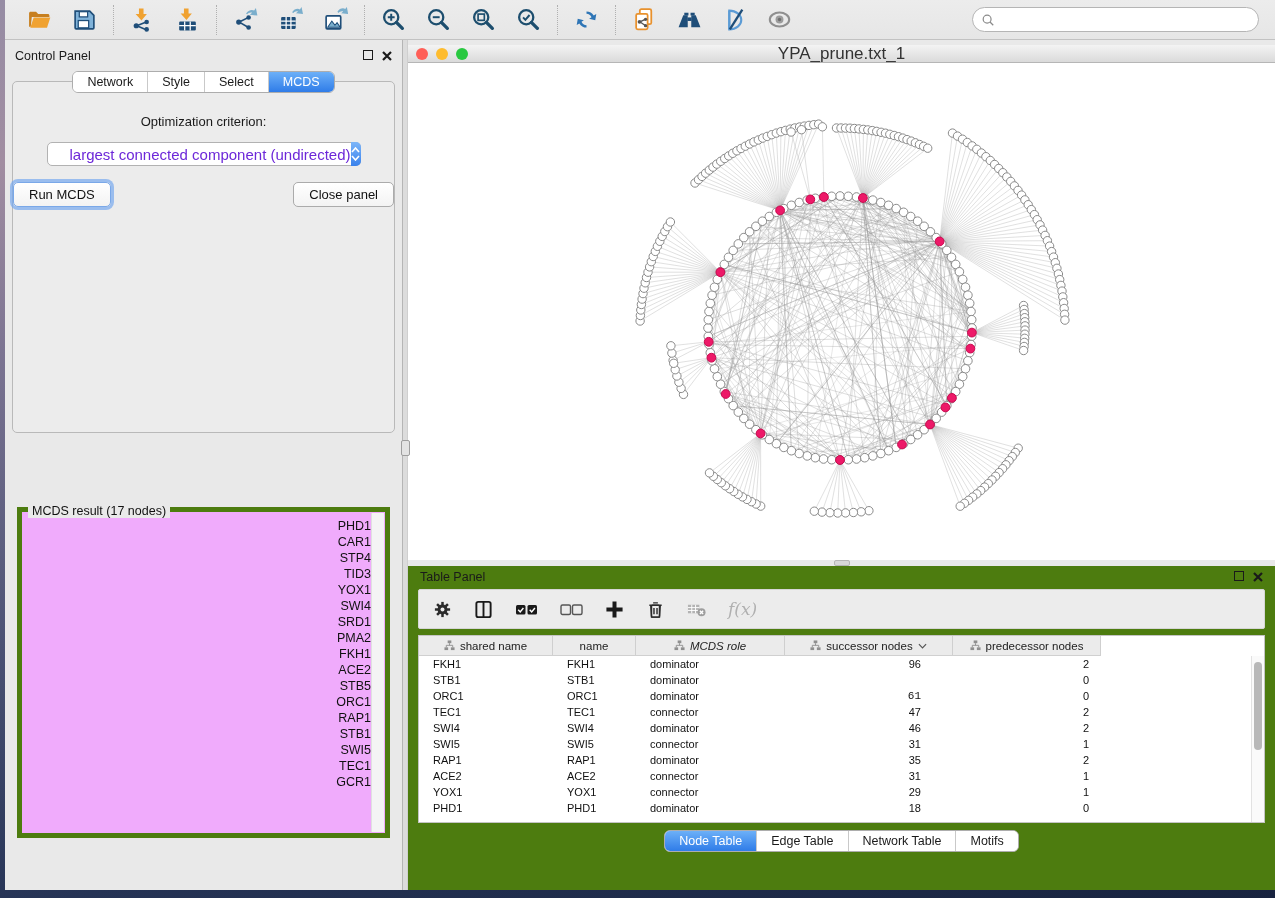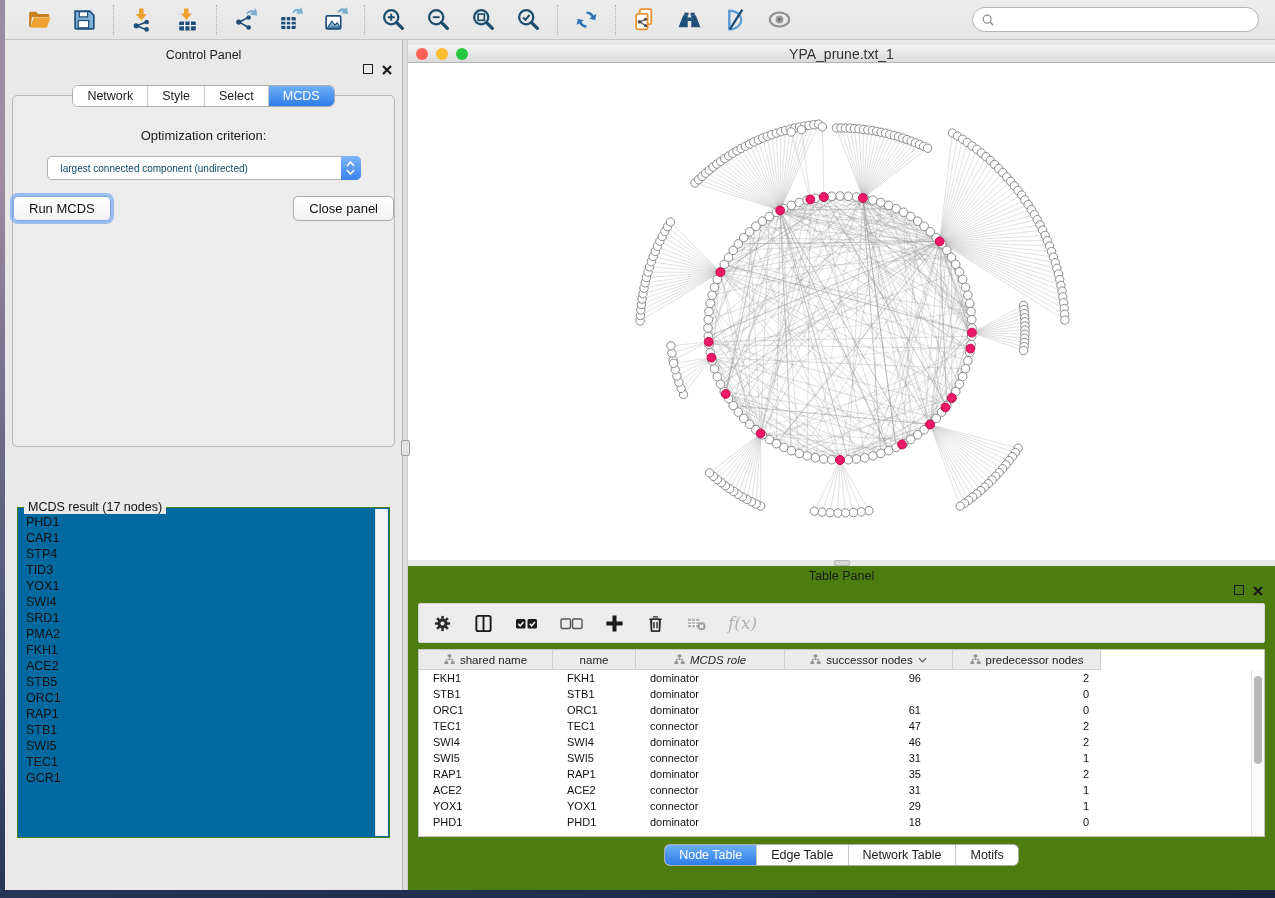--- a/index.html
+++ b/index.html
@@ -17,61 +17,61 @@
   .tbtn svg { width:25px; height:25px; }
   .searchbox { margin-left:auto; margin-right:10px; width:287px; height:25px; background:#fff; border:1px solid #b5b5b5; border-radius:13px; display:flex; align-items:center; padding:0 8px; }
   .searchbox svg { width:14px; height:14px; flex:0 0 auto; }
   .searchbox input { border:none; outline:none; background:transparent; flex:1; font-size:12px; margin-left:5px; }
 
   
   .main { flex:1; display:flex; min-height:0; }
 
   
   .cpanel { width:397px; flex:0 0 auto; background:#e9e9e9; position:relative; padding-top:6px; }
-  .panel-titlebar { display:flex; align-items:center; padding:2px 10px 4px 10px;flex-direction:column; }
+  .panel-titlebar { display:flex; align-items:center; padding:2px 10px 4px 10px; }
   .panel-title { font-size:12.5px; color:#1a1a1a; }
   .win-icons { margin-left:auto; display:flex; align-items:center; gap:9px; }
   .float-icon { width:10px; height:10px; border:1.6px solid #1a1a1a; background:transparent; display:inline-block; }
   .close-icon svg { width:10px; height:10px; display:block; }
   .iconbtn { background:none; border:none; padding:0; cursor:default; }
 
   .seg { display:flex; border:1px solid #adadad; border-radius:6px; background:#fff; overflow:hidden; width:max-content; }
   .seg .segbtn { font-size:12.5px; padding:3px 14px; background:#fff; border:none; border-left:1px solid #c9c9c9; color:#1a1a1a; }
   .seg .segbtn:first-child { border-left:none; }
   .seg .segbtn.active { background:linear-gradient(#6cb0f8,#2f7ce8); color:#fff; }
   .cpanel .seg { margin:4px auto 0 auto; position:relative; z-index:2; }
 
   .option-panel { margin:-12px 7px 0 7px; border:1px solid #b9b9b9; border-radius:5px; background:#ececec; height:352px; padding-top:32px; position:relative; z-index:1; }
   .opt-label { text-align:center; font-size:13px; color:#1a1a1a; }
   .combo { margin:13px auto 0 auto; width:314px; height:24px; background:#fff; border:1px solid #b2b2b2; border-radius:5px; display:flex; align-items:center; position:relative; }
-  .combo-value { flex:1; font-size:10px; padding-left:13px; color:#0c4a6e; white-space:nowrap; }
+  .combo-value { flex:1; font-size:15px; padding-left:22px; color:#6d28d9; white-space:nowrap; }
   .combo-step { width:20px; height:24px; margin:-1px -1px -1px 0; border-radius:0 5px 5px 0; background:linear-gradient(#7db6f9,#3a82ec); display:flex; flex-direction:column; align-items:center; justify-content:center; gap:2px; }
   .combo-step svg { width:9px; height:6px; display:block; }
   .btnrow { display:flex; justify-content:space-between; gap:24px; margin-top:16px; }
   .pushbtn { font-size:13px; padding:4px 15px; background:linear-gradient(#ffffff,#f3f3f3); border:1px solid #ababab; border-radius:5px; color:#111; }
   .pushbtn.focused { box-shadow:0 0 0 3px rgba(110,165,240,.65); border-color:#7aa8e8; }
 
-  .fieldset { position:absolute; left:12px; right:12px; top:467px; bottom:52px; border:1px solid #4d7c0f; background:#0369a1; }
+  .fieldset { position:absolute; left:12px; right:12px; top:467px; bottom:52px; border:5px solid #4d7c0f; background:#f0abfc;text-align:right; }
   .fieldset-legend { position:absolute; top:-8px; left:6px; background:#e9e9e9; padding:0 4px; font-size:12.5px; color:#111; }
   .mcds-list { position:absolute; inset:6px 14px 1px 1px; overflow:hidden; }
   .mcds-item { font-size:12.5px; line-height:16px; padding-left:7px; color:#111; }
   .list-scroll { position:absolute; top:1px; bottom:1px; right:1px; width:13px; background:#f4f4f4; border-left:1px solid #e0e0e0; }
 
   
   .vsplit { width:6px; flex:0 0 auto; background:#dcdcdc; border-left:1px solid #b5b5b5; border-right:1px solid #cfcfcf; position:relative; }
   .vgrip { position:absolute; top:400px; left:-2px; width:9px; height:16px; background:#e3e3e3; border:1px solid #9e9e9e; border-radius:2px; }
 
   
   .right { flex:1; display:flex; flex-direction:column; min-width:0; padding-top:5px; background:#e9e9e9; }
   .net-window { flex:0 0 auto; }
   .net-titlebar { height:18px; background:linear-gradient(#f4f4f4,#dadada); border-bottom:1px solid #b6b6b6; position:relative; display:flex; align-items:center; justify-content:center; }
   .traffic { position:absolute; left:8px; top:3px; display:flex; gap:8px; }
   .light { width:12px; height:12px; border-radius:50%; border:none; padding:0; }
   .light.red { background:#ff5f57; } .light.yellow { background:#febc2e; } .light.green { background:#28c840; }
-  .net-title { font-size:14px; color:#333; }
+  .net-title { font-size:17px; color:#333; }
   .net-canvas { display:block; background:#fff; }
 
   
   .hsplit { height:6px; background:#e9e9e9; position:relative; flex:0 0 auto; }
   .hgrip { position:absolute; left:50%; top:0; transform:translateX(-50%); width:16px; height:6px; background:#d7d7d7; border:1px solid #b5b5b5; border-radius:2px; }
 
   
   .tpanel { flex:1; background:#4d7c0f; display:flex; flex-direction:column; min-height:0; }
   .tpanel .panel-titlebar { padding:3px 12px 2px 12px; }
   .ttoolbar { margin:3px 10px 6px 10px; height:40px; background:#ececec; border:1px solid #d6d6d6; border-radius:2px; display:flex; align-items:center; gap:22px; padding:0 14px; }
@@ -1249,21 +1249,21 @@
                 <div class="td left" style="width: 134px;">STB1</div>
                 <div class="td left" style="width: 83px;">STB1</div>
                 <div class="td left" style="width: 149px;">dominator</div>
                 <div class="td right-succ" style="width: 168px; margin-top: 39px;">62</div>
                 <div class="td right-pred" style="width: 148px;">0</div>
               </div>
               <div class="trow">
                 <div class="td left" style="width: 134px;">ORC1</div>
                 <div class="td left" style="width: 83px;">ORC1</div>
                 <div class="td left" style="width: 149px;">dominator</div>
-                <div class="td right-succ" style="width: 168px;">61</div>
+                <div class="td right-succ" style="width: 168px; font-family: Liberation Mono, monospace;">61</div>
                 <div class="td right-pred" style="width: 148px;">0</div>
               </div>
               <div class="trow">
                 <div class="td left" style="width: 134px;">TEC1</div>
                 <div class="td left" style="width: 83px;">TEC1</div>
                 <div class="td left" style="width: 149px;">connector</div>
                 <div class="td right-succ" style="width: 168px;">47</div>
                 <div class="td right-pred" style="width: 148px;">2</div>
               </div>
               <div class="trow">

